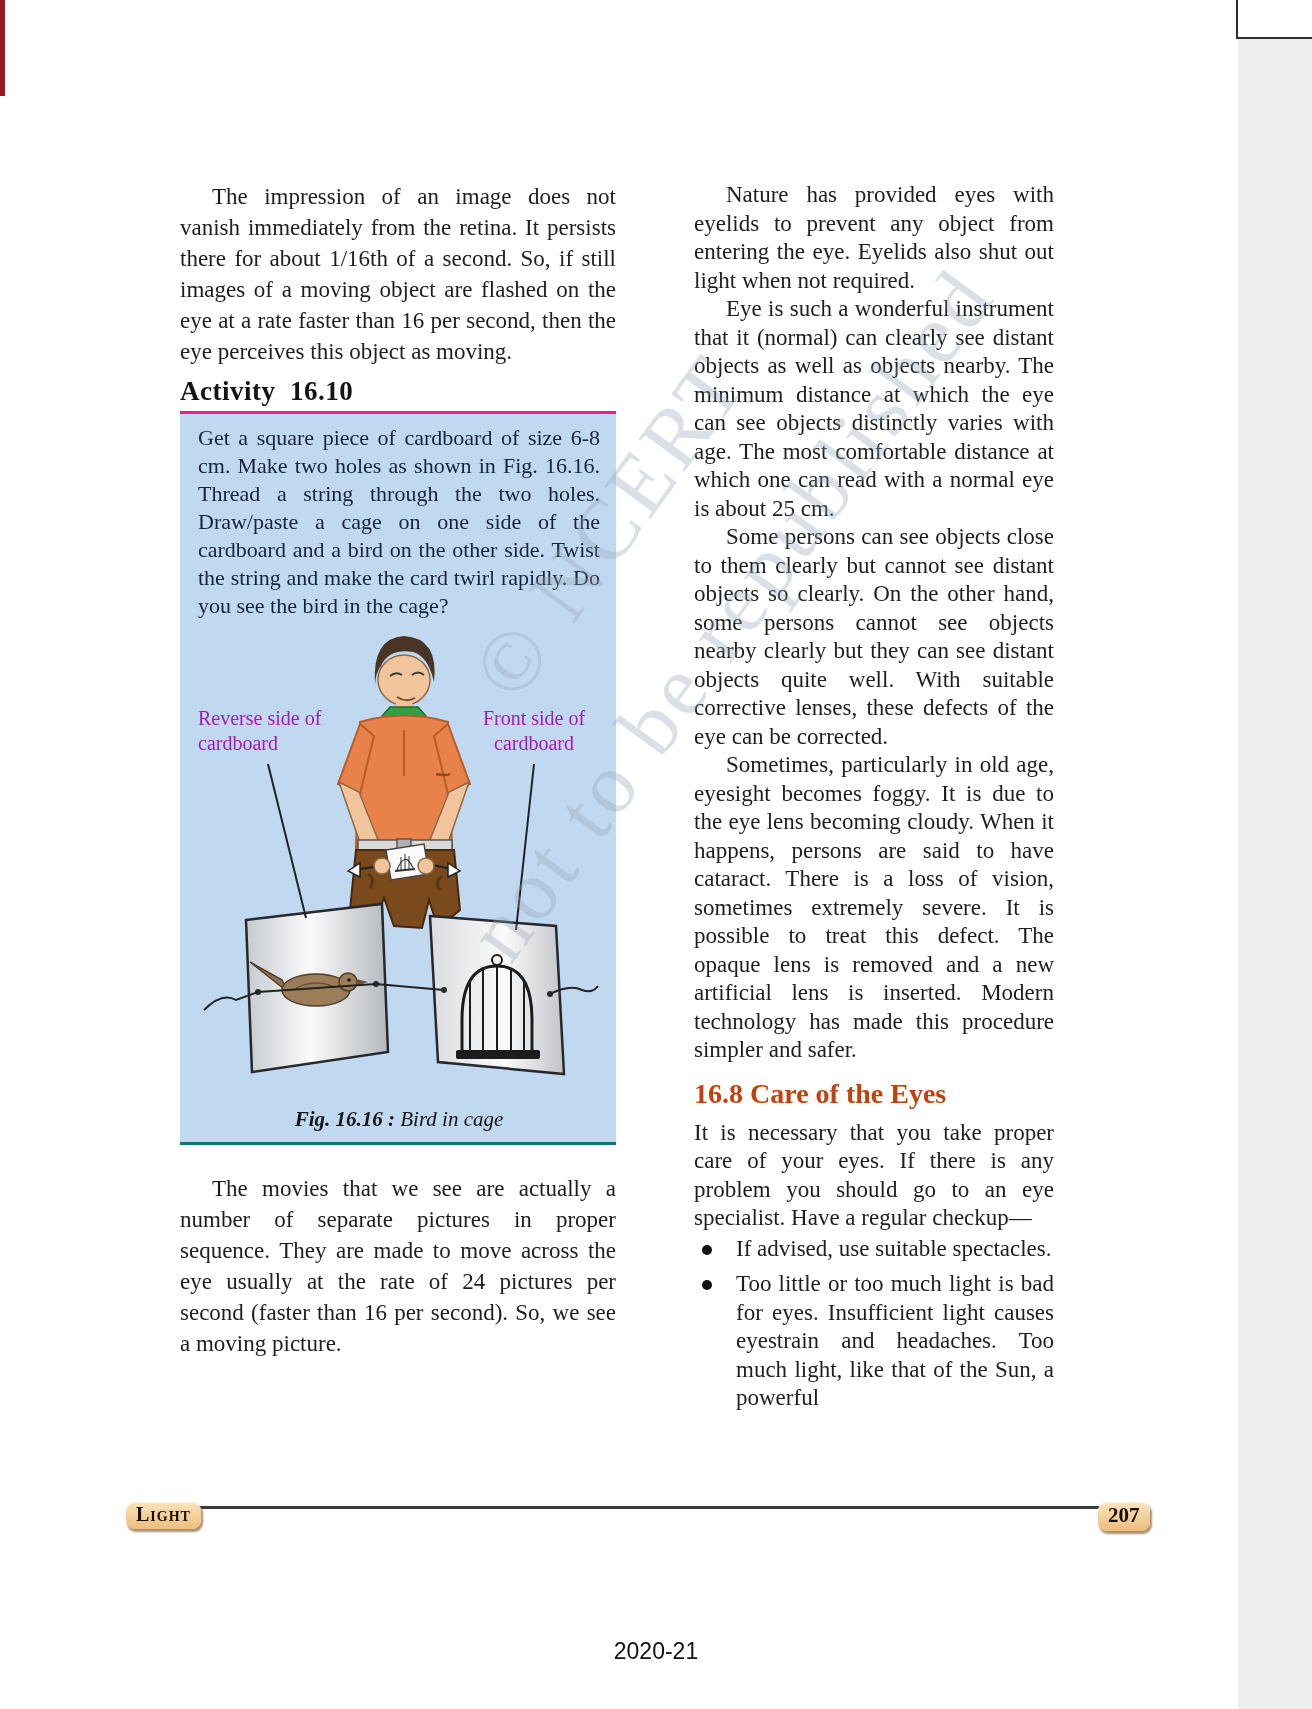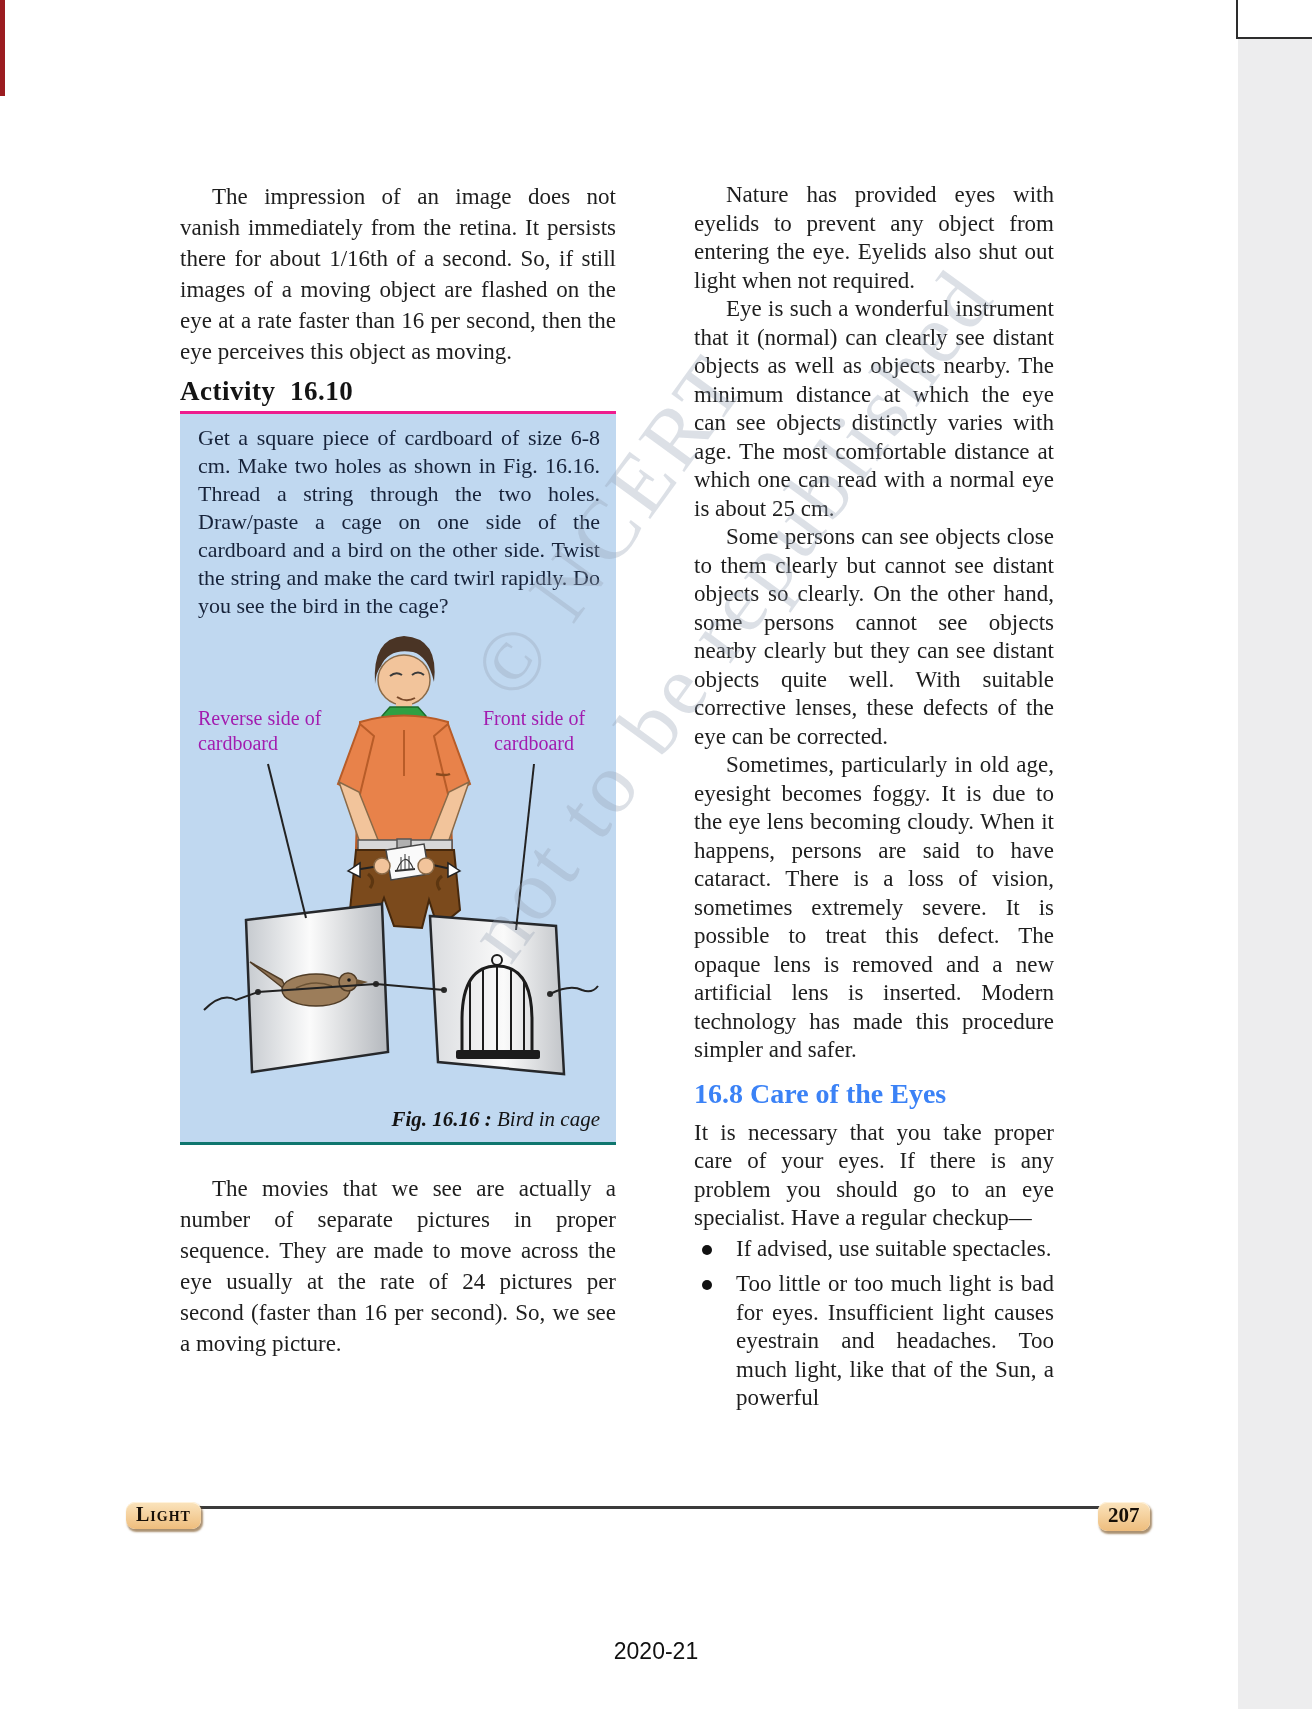--- a/index.html
+++ b/index.html
@@ -30,27 +30,27 @@
 
   .activity-box{background:#c0d8f0;border-top:3px solid #ee1d8e;border-bottom:3px solid #0f766e;
                 padding:10px 16px 10px 18px;}
   .box-text{font-size:22px;line-height:28px;text-align:justify;color:#17233a;}
 
   .figure{position:relative;height:480px;margin-top:4px;}
   .fig-label{position:absolute;font-size:20px;line-height:25px;color:#a21caf;text-align:left;}
   .fig-label-left{left:0;top:82px;width:128px;}
   .fig-label-right{right:2px;top:82px;width:128px;text-align:center;}
 
-  .caption{text-align:right;font-size:21px;line-height:26px;margin-top:2px;color:#141414;}
+  .caption{text-align:center;font-size:21px;line-height:26px;margin-top:2px;color:#141414;}
   .cap-b{font-weight:bold;font-style:italic;}
   .cap-i{font-style:italic;}
 
   .para-after{margin-top:28px;}
 
-  .section-heading{color:#3b82f6;font-weight:bold;font-size:28px;line-height:34px;
+  .section-heading{color:#c2410c;font-weight:bold;font-size:28px;line-height:34px;
                    text-align:left;margin:12px 0 8px 0;}
   .bullets{list-style:none;margin:2px 0 0 0;padding:0;}
   .bullets li{position:relative;padding-left:42px;margin-bottom:7px;}
   .bullets li::before{content:"";position:absolute;left:8px;top:10px;width:10px;height:10px;
                       border-radius:50%;background:#111;}
 
   
   .footer-rule{position:absolute;left:152px;top:1506px;width:988px;height:3px;background:#3b3b3b;z-index:3;}
   .badge{position:absolute;top:1502px;z-index:4;background:linear-gradient(#fbe4bd,#eebd7d);
          border-radius:9px;padding:1px 10px 3px 10px;color:#181008;

